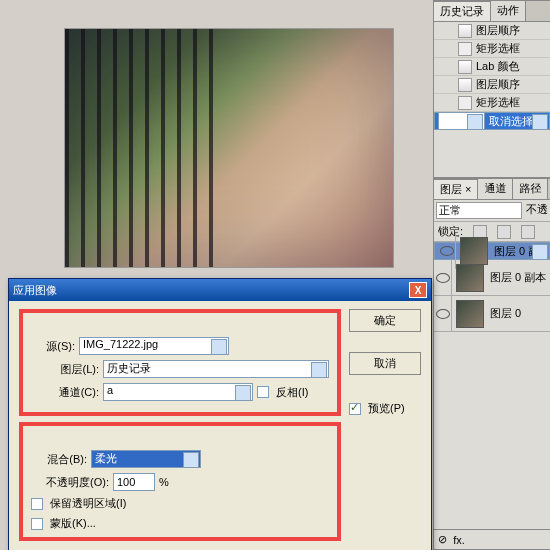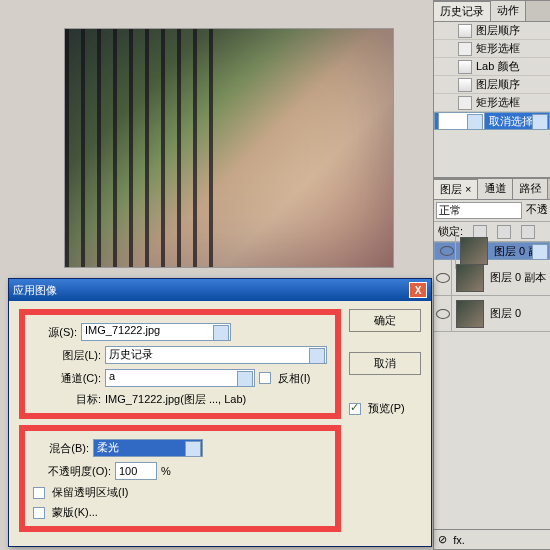--- a/index.html
+++ b/index.html
@@ -28,21 +28,21 @@
 .thumb{width:28px;height:28px;margin:0 4px;border:1px solid #555;background:linear-gradient(135deg,#3a4a3e,#8a7a6a);flex-shrink:0}
 .lname{flex:1;overflow:hidden;white-space:nowrap;padding-left:2px}
 .lbbar{height:20px;border-top:1px solid #888;background:#dedcd6;display:flex;align-items:center;padding:0 4px;gap:6px;margin-top:auto}
 .dialog{position:absolute;left:8px;top:278px;width:424px;background:#ece9d8;border:1px solid #0a246a;box-shadow:2px 2px 6px rgba(0,0,0,.3)}
 .dtitle{background:linear-gradient(#3a7bd5,#0b4aa0);color:#fff;padding:3px 4px;display:flex;align-items:center;justify-content:space-between;height:22px}
 .dclose{width:18px;height:16px;background:#e06040;border:1px solid #fff;color:#fff;display:flex;align-items:center;justify-content:center;font-size:10px;font-weight:bold}
 .dbody{padding:8px 10px;display:flex;gap:8px}
 .dleft{flex:1}
 .dright{width:72px;display:flex;flex-direction:column;gap:20px;align-items:stretch}
 .btn{background:#ece9d8;border:1px solid #888;padding:3px 0;text-align:center;cursor:default}
-.grp{border:6px solid #ef4444;padding:8px 8px 6px;margin-bottom:6px;position:relative}
+.grp{border:4px solid #ef4444;padding:24px 8px 6px;margin-bottom:6px;position:relative}
 .row{display:flex;align-items:center;margin-bottom:5px;gap:4px}
 .lbl{text-align:right}
 .sel{border:1px solid #7f9db9;background:#fff;height:18px;padding:0 16px 0 3px;position:relative;flex:1}
 .sel.hl{background:#316ac5;color:#fff}
 .sel::after{content:"";position:absolute;right:1px;top:1px;width:14px;height:14px;background:#cfe1f7;border:1px solid #7f9db9}
 .inp{border:1px solid #7f9db9;background:#fff;height:18px;padding:0 3px;width:42px}
 .cb{width:12px;height:12px;border:1px solid #7f9db9;background:#fff;display:inline-block;margin-right:3px;position:relative}
 .cb.ck::before{content:"✓";position:absolute;left:0;top:-3px;font-size:11px;color:#2a6020}
 </style>
 </head>
@@ -139,24 +139,20 @@
         <div class="row">
           <span class="lbl" style="width:68px">图层(L):</span>
           <div class="sel">历史记录</div>
         </div>
         <div class="row">
           <span class="lbl" style="width:68px">通道(C):</span>
           <div class="sel" style="flex:0 0 150px">a</div>
           <span class="cb"></span>
           <span>反相(I)</span>
         </div>
-        <div class="row" style="margin:2px 0 0">
-          <span class="lbl" style="width:68px">目标:</span>
-          <span>IMG_71222.jpg(图层 ..., Lab)</span>
-        </div>
       </div>
       <div class="grp">
         <div class="row">
           <span class="lbl" style="width:56px">混合(B):</span>
           <div class="sel hl" style="flex:0 0 110px">柔光</div>
         </div>
         <div class="row">
           <span class="lbl" style="width:78px">不透明度(O):</span>
           <input class="inp" value="100" style="">
           <span>%</span>

